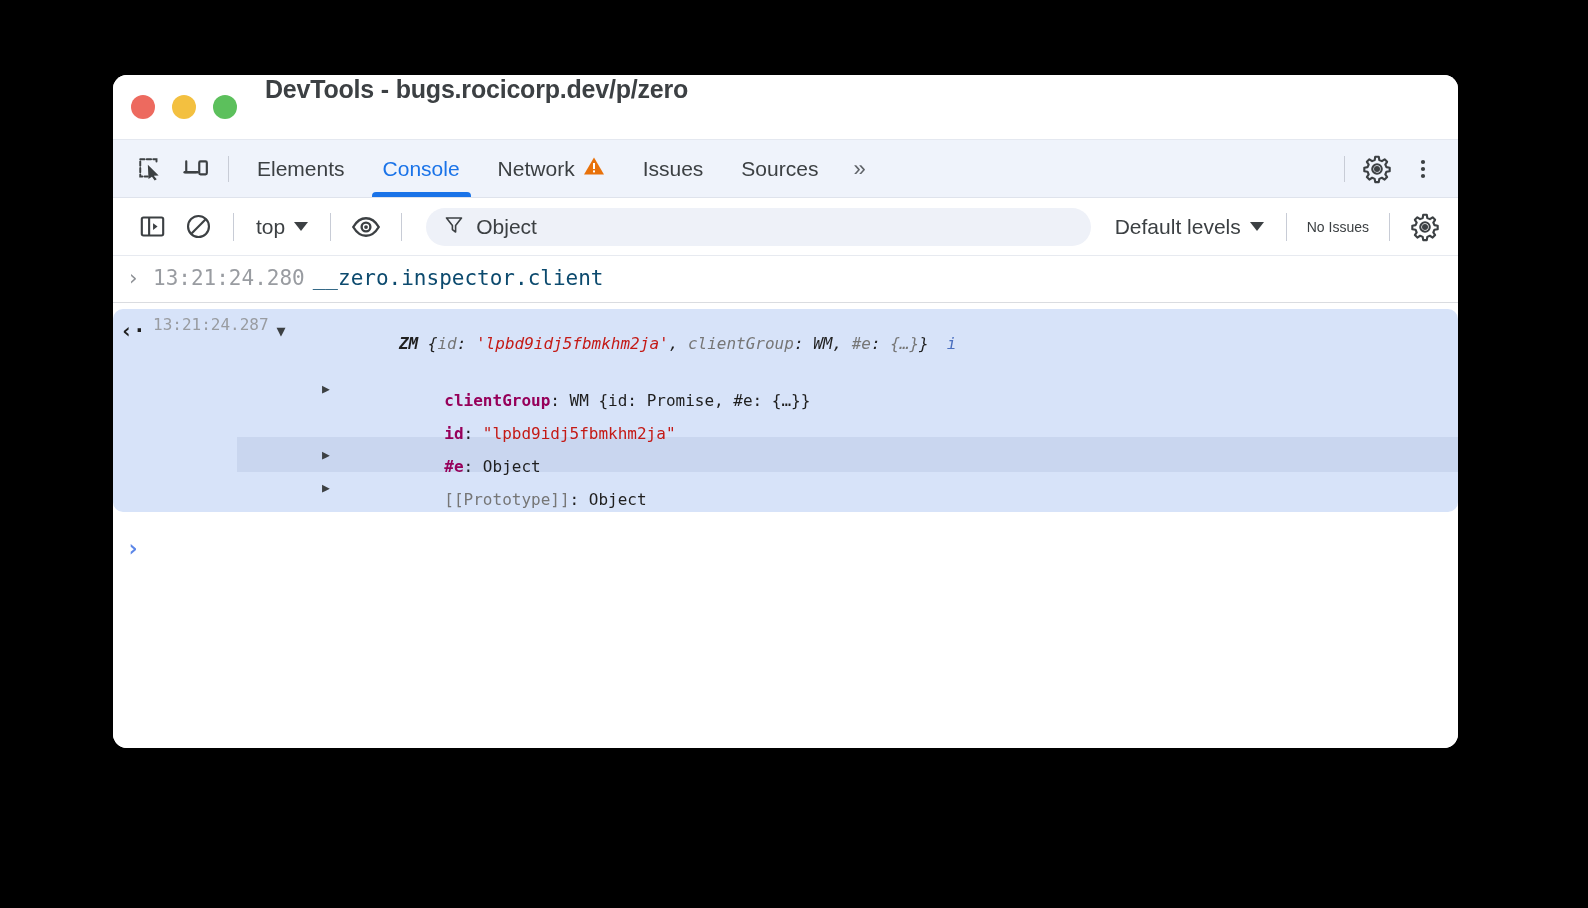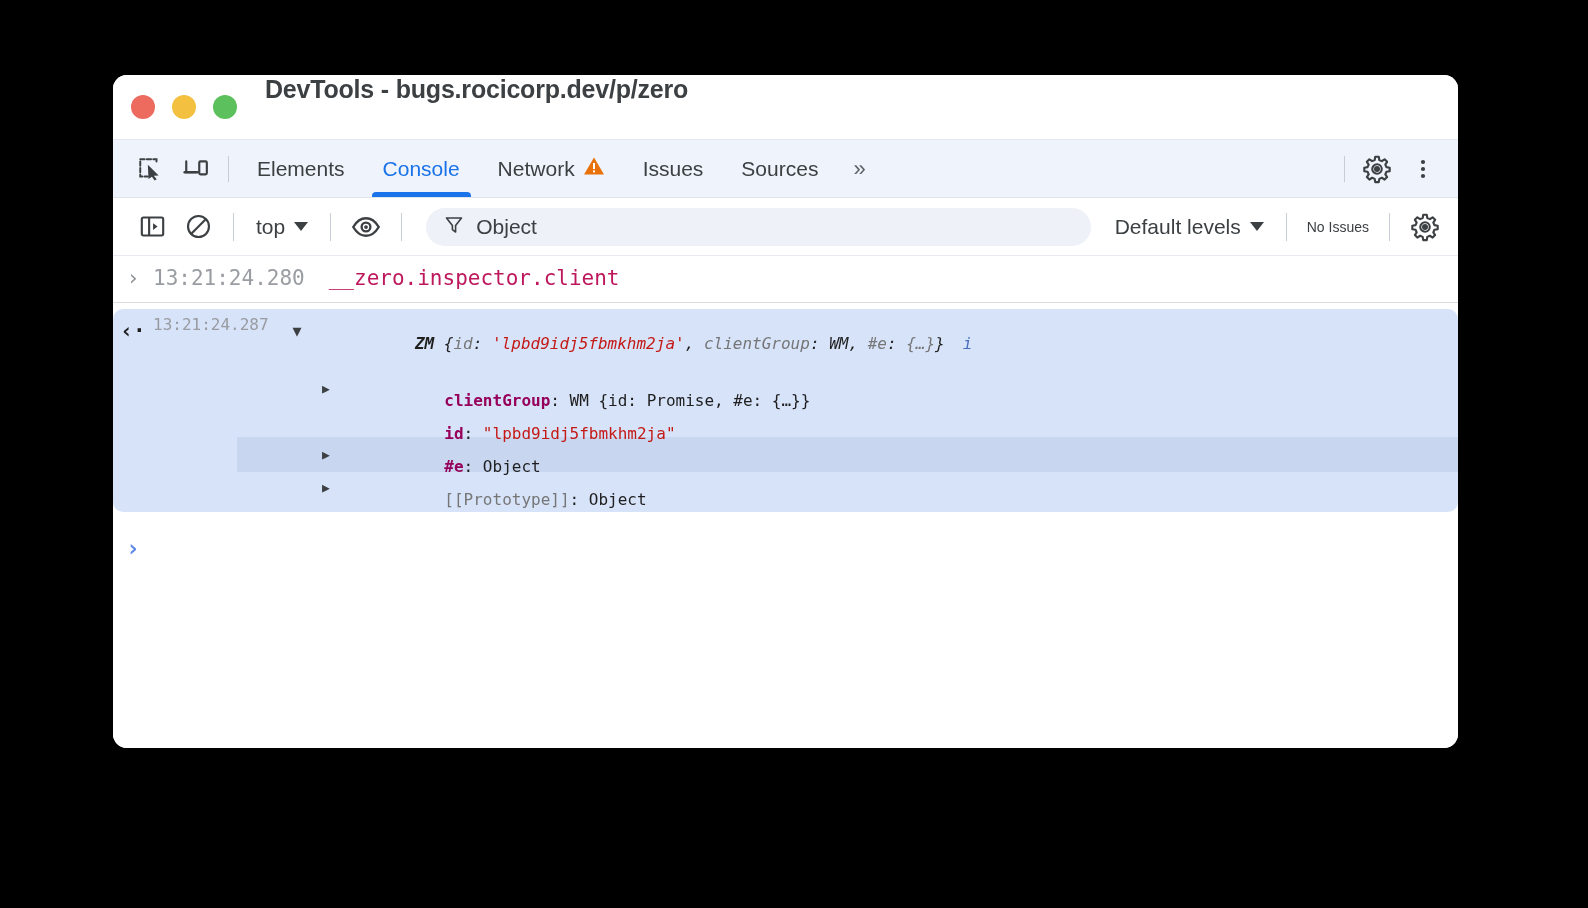--- a/index.html
+++ b/index.html
@@ -213,24 +213,24 @@
     width: 40px;
     flex: 0 0 40px;
     text-align: center;
     color: #8e9196;
     font-size: 21px;
     line-height: 33px;
     user-select: none;
   }
   .ts {
     color: #999ca1;
-    margin-right: 24px;
+    margin-right: 8px;
     white-space: pre;
   }
-  .cmd-text { color: #be185d; white-space: pre; }
+  .cmd-text { color: #0c4a6e; white-space: pre; }
 
   
   #result-block {
     margin-top: 6px;
     background: #d7e3f9;
     border-radius: 10px;
     padding: 6px 0 8px 0;
     position: relative;
   }
   .res-head {

